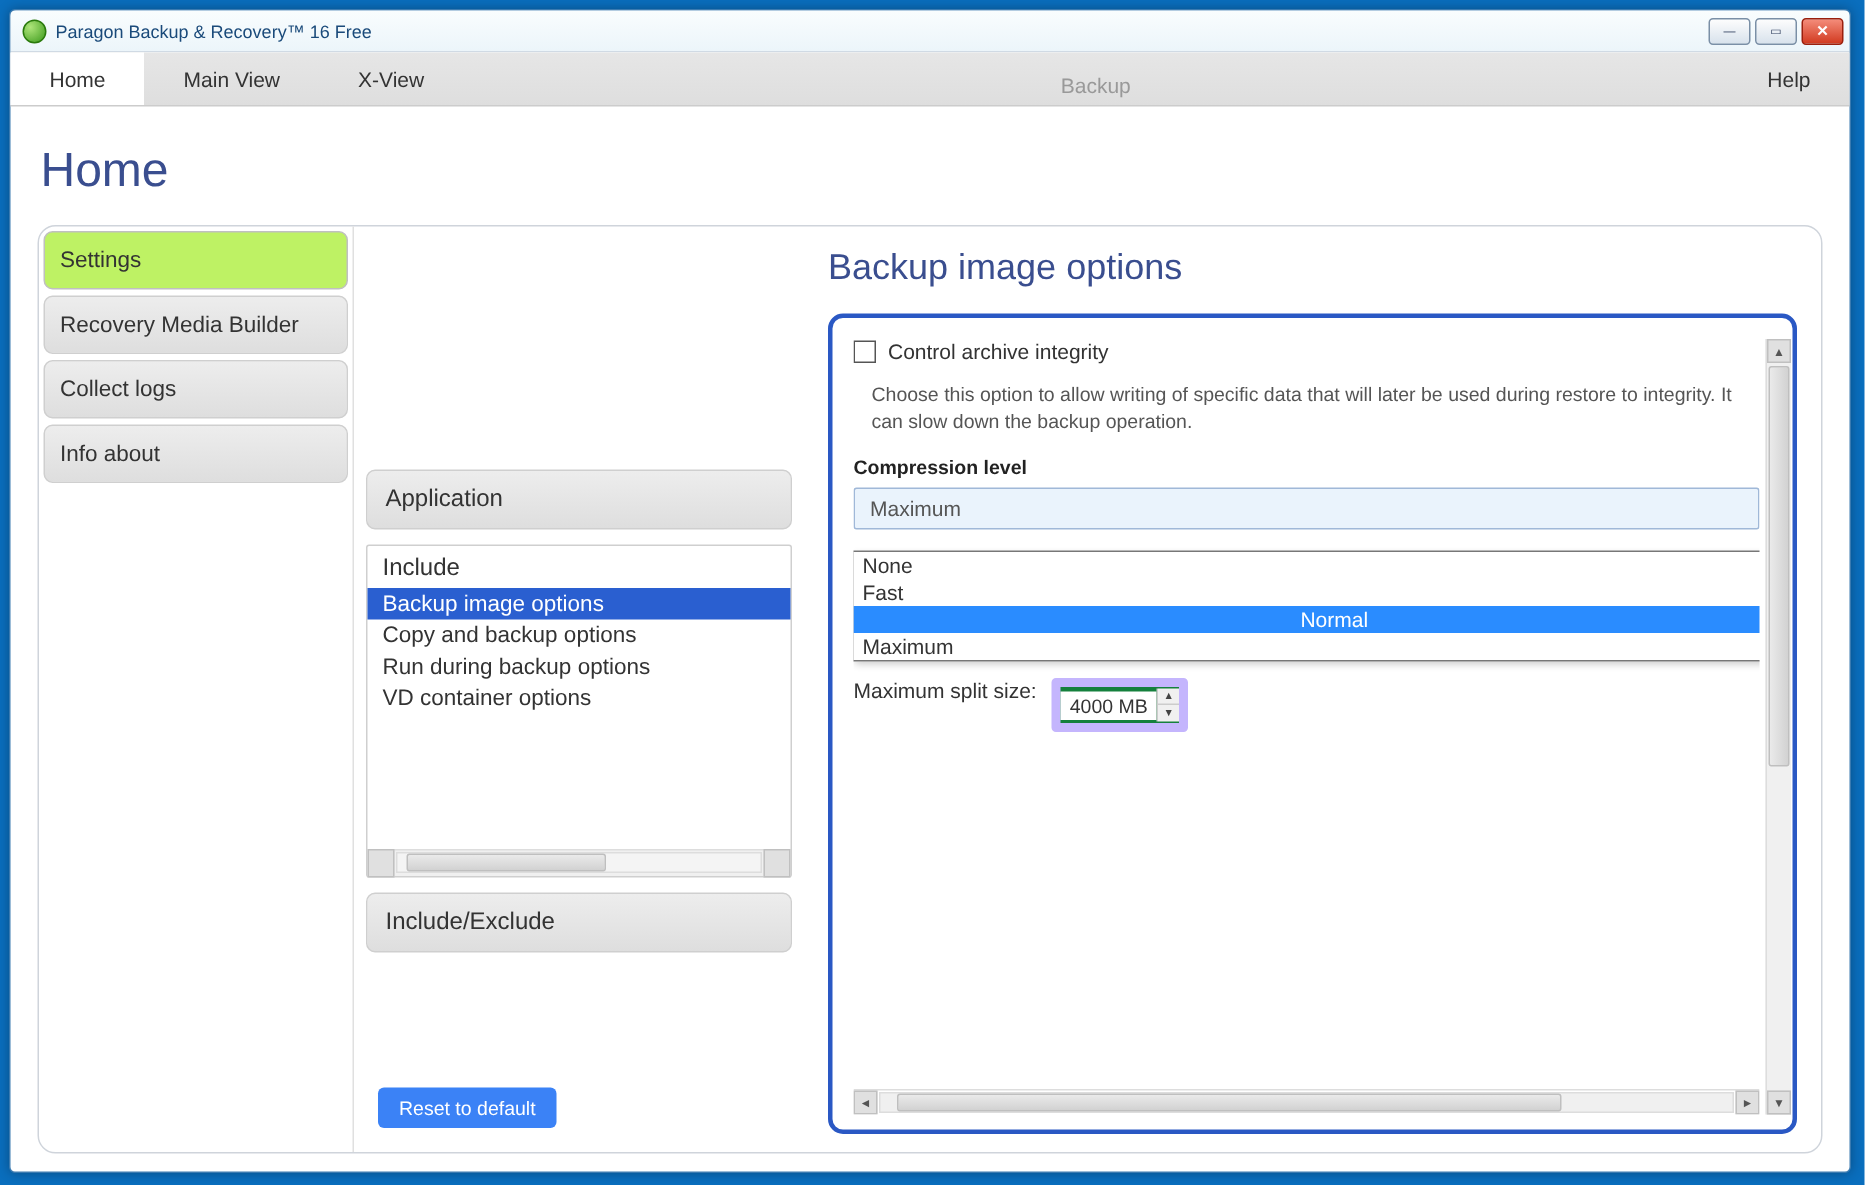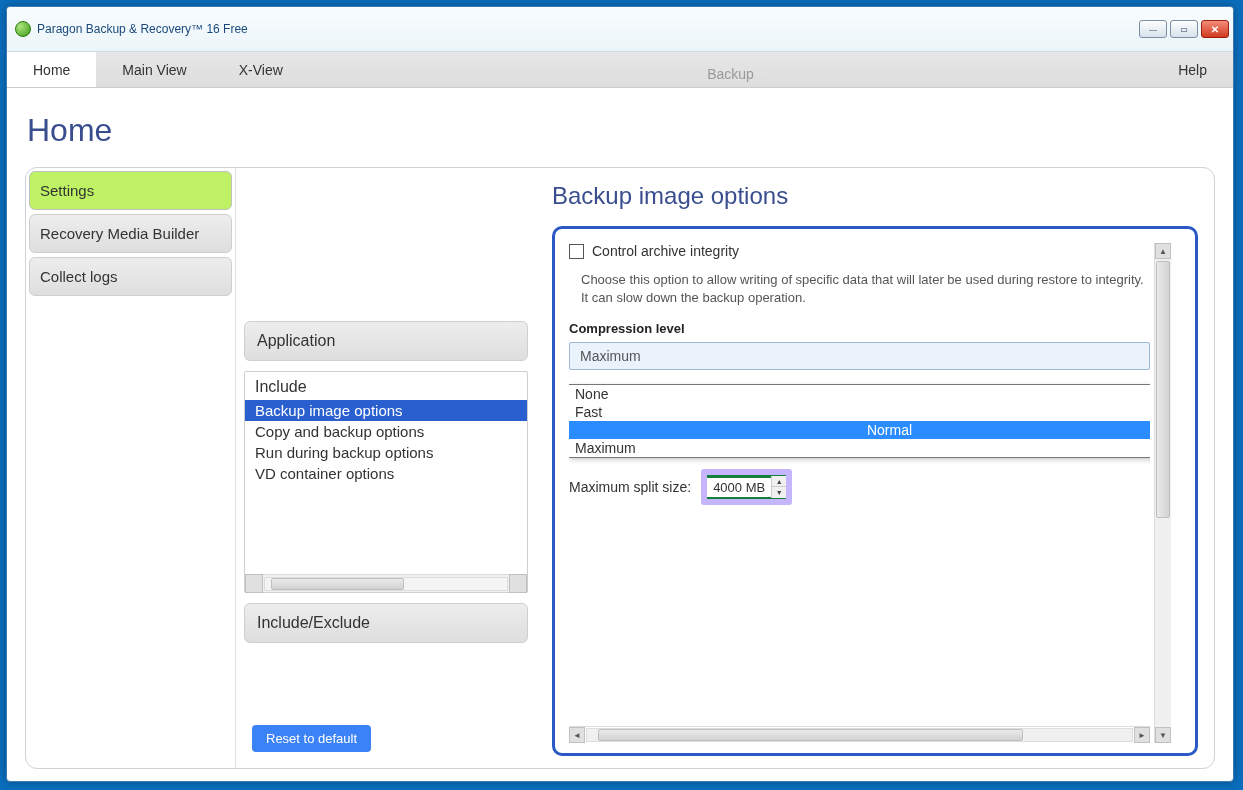--- a/index.html
+++ b/index.html
@@ -16,21 +16,21 @@
   border: 1px solid #3a7ab0;
   border-radius: 4px;
   width: 1228px;
   height: 776px;
   display: flex;
   flex-direction: column;
   box-shadow: 0 0 8px rgba(0,0,0,0.3);
 }
 .titlebar {
   background: linear-gradient(to bottom, #f9fdfe 0%, #ecf5fa 100%);
-  height: 45px;
+  height: 28px;
   display: flex;
   align-items: center;
   padding: 0 4px 0 8px;
   border-bottom: 1px solid #d0dae4;
   border-radius: 4px 4px 0 0;
 }
 .app-icon {
   width: 16px; height: 16px;
   border-radius: 50%;
   background: radial-gradient(circle at 30% 30%, #aee57a, #3c9a1c);
@@ -156,21 +156,21 @@
   display: flex; flex-direction: column;
 }
 .section-title {
   font-size: 24px; color: #3a4e8f; font-weight: 400;
   margin-bottom: 16px;
 }
 .options-box {
   flex: 1;
   border: 3px solid #2a58c4;
   border-radius: 10px;
-  padding: 14px 24px 10px 14px;
+  padding: 14px 1px 10px 14px;
   display: flex; position: relative;
 }
 .options-inner { flex: 1; display: flex; flex-direction: column; overflow: hidden; position: relative; }
 .vscroll {
   width: 17px;
   background: #f0f0f0;
   border-left: 1px solid #ddd;
   display: flex; flex-direction: column;
   position: relative;
   margin-left: 4px;
@@ -198,21 +198,21 @@
   top: 141px;
   width: 643px;
   border: 1px solid #777;
   background: #fff;
   z-index: 100;
   box-shadow: 2px 2px 5px rgba(0,0,0,0.2);
 }
 .ddopt { padding: 1px 6px; font-size: 14px; color: #333; }
 .ddopt.hl { background: #2a8cff; color: #fff; text-align: center; }
 .splitrow {
-  display: flex; align-items: center; gap: 10px;
+  display: flex; align-items: flex-start; gap: 10px;
   margin-top: 6px;
 }
 .splitlabel { font-size: 14px; color: #333; }
 .spinbox {
   display: flex; align-items: center;
   border: 6px solid #c4b5fd; border-radius: 3px;
   background: #15803d; height: 36px;
 }
 .spin-input { border:none; width:64px; padding: 2px 6px; font-size: 13px; color:#333; text-align:center; }
 .spin-btns { display:flex; flex-direction:column; border-left:1px solid #ccc; }
@@ -254,20 +254,21 @@
 
   <div class="content">
     <div class="page-title">Home</div>
 
     <div class="main-panel">
 
       <div class="sidebar">
         <div class="sidebar-item active">Settings</div>
         <div class="sidebar-item">Recovery Media Builder</div>
         <div class="sidebar-item">Collect logs</div>
+        <div class="sidebar-item">Info about</div>
       </div>
 
       <div class="middle">
         <div class="section-head">Application</div>
 
         <div class="sublist-box">
           <div class="sublist-title">Include</div>
           <div class="subitem active">Backup image options</div>
           <div class="subitem">Copy and backup options</div>
           <div class="subitem">Run during backup options</div>

